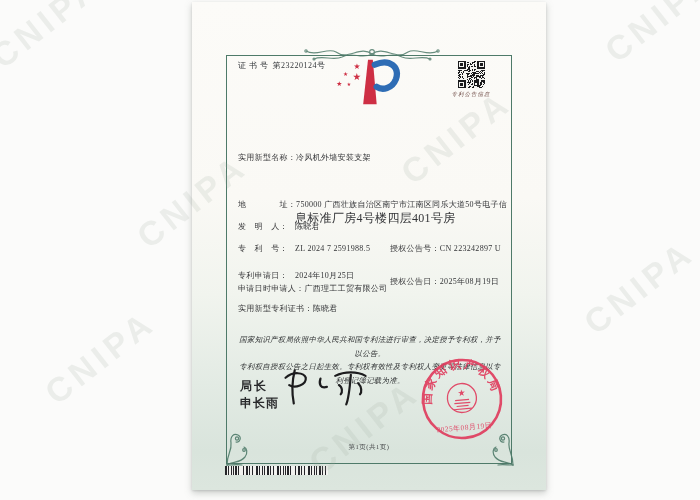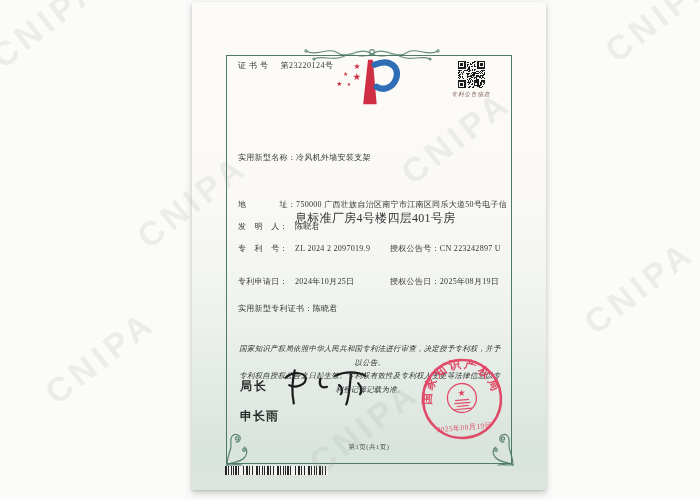--- a/index.html
+++ b/index.html
@@ -18,46 +18,46 @@
   }
   
   .frame{
     position:absolute;left:34px;top:53px;width:286px;height:409px;
     border:1.6px solid var(--frame-green,#4e7a69);
     box-sizing:border-box;
   }
   .ornament{position:absolute;pointer-events:none;}
   
   .certno{position:absolute;left:46px;top:58px;font-size:8px;color:#33363a;letter-spacing:.5px;white-space:nowrap;}
-  .certno .sp{margin-right:12px;font-family:Liberation Serif, serif;}
+  .certno .sp{margin-right:4px;font-family:Liberation Serif, serif;}
   .logo{position:absolute;left:142px;top:53px;}
   .qr{position:absolute;left:266px;top:59px;}
   .qr-caption{
     position:absolute;left:240px;top:89px;width:78px;text-align:center;
     font-size:5.5px;color:#6e4a44;letter-spacing:1px;font-style:italic;
   }
   .title{
     position:absolute;left:34px;top:101px;width:286px;text-align:center;
     font-size:22.5px;font-weight:700;color:#17181a;letter-spacing:2.5px;margin:0;white-space:nowrap;
   }
   
   .row{position:absolute;left:46px;font-size:8px;color:#3b3b3d;letter-spacing:.3px;white-space:nowrap;}
   .row .lbl{display:inline-block;min-width:57px;}
   .row .lbl.wide{min-width:0;text-align:right;}
   .row .val{color:#333437;}
   .row.rcol{left:198px;}
   .addr2{position:absolute;left:103px;font-size:12px;color:#333437;letter-spacing:.3px;white-space:nowrap;}
   
   .statement{
     position:absolute;left:44px;top:331px;width:268px;text-align:center;
-    font-size:7.4px;line-height:13.5px;color:#2e3032;font-style:italic;letter-spacing:.3px;margin-top:9px;
+    font-size:7.4px;line-height:13.5px;color:#2e3032;font-style:italic;letter-spacing:.3px;
   }
   
   .commissioner{position:absolute;left:48px;top:376px;font-size:12px;font-weight:600;color:#2a2b2d;letter-spacing:2px;}
-  .commissioner .nm{display:block;margin-top:13px;letter-spacing:1px;}
+  .commissioner .nm{display:block;letter-spacing:1px;}
   .autograph{position:absolute;left:88px;top:362px;}
   
   .seal{position:absolute;left:222px;top:349px;transform:rotate(-5deg);opacity:.9;}
   
   .pagefoot{position:absolute;left:34px;top:441px;width:286px;text-align:center;font-size:6.5px;color:#46484a;letter-spacing:.5px;}
   .barcode{
     position:absolute;left:33px;top:464px;width:103px;height:9px;
     background:repeating-linear-gradient(90deg,
       #26262a 0 2px,#f2f2ef 2px 3px,#26262a 3px 4px,#f2f2ef 4px 6.2px,
       #26262a 6.2px 7px,#f2f2ef 7px 8px,#26262a 8px 8.6px,#f2f2ef 8.6px 10.4px);
@@ -355,30 +355,33 @@
       <span class="lbl">实用新型名称：</span><span class="val">冷风机外墙安装支架</span>
     </div>
     <div class="row" style="top:197px">
       <span class="lbl">地　　　　址：</span><span class="val">750000 广西壮族自治区南宁市江南区同乐大道50号电子信</span>
     </div>
     <div class="addr2" style="top:208px">息标准厂房4号楼四层401号房</div>
     <div class="row" style="top:219px">
       <span class="lbl">发　明　人：</span><span class="val">陈晓君</span>
     </div>
     <div class="row" style="top:241px">
-      <span class="lbl">专　利　号：</span><span class="val">ZL 2024 2 2097019.9</span>
+      <span class="lbl">专　利　号：</span><span class="val">ZL 2024 7 2591988.5</span>
     </div>
     <div class="row rcol" style="top:241px">
       <span class="lbl wide">授权公告号：</span><span class="val">CN 223242897 U</span>
     </div>
-    <div class="row" style="top:274px">
+    <div class="row" style="top:268px">
       <span class="lbl">专利申请日：</span><span class="val">2024年10月25日</span>
     </div>
     <div class="row rcol" style="top:274px">
       <span class="lbl wide">授权公告日：</span><span class="val">2025年08月19日</span>
+    </div>
+    <div class="row" style="top:281px">
+      <span class="lbl wide">申请日时申请人：</span><span class="val">广西理工工贸有限公司</span>
     </div>
     <div class="row" style="top:301px">
       <span class="lbl wide">实用新型专利证书：</span><span class="val">陈晓君</span>
     </div>
 
     <div class="statement">
       <div>国家知识产权局依照中华人民共和国专利法进行审查，决定授予专利权，并予以公告。</div>
       <div>专利权自授权公告之日起生效。专利权有效性及专利权人变更等法律信息以专利登记簿记载为准。</div>
     </div>
 

